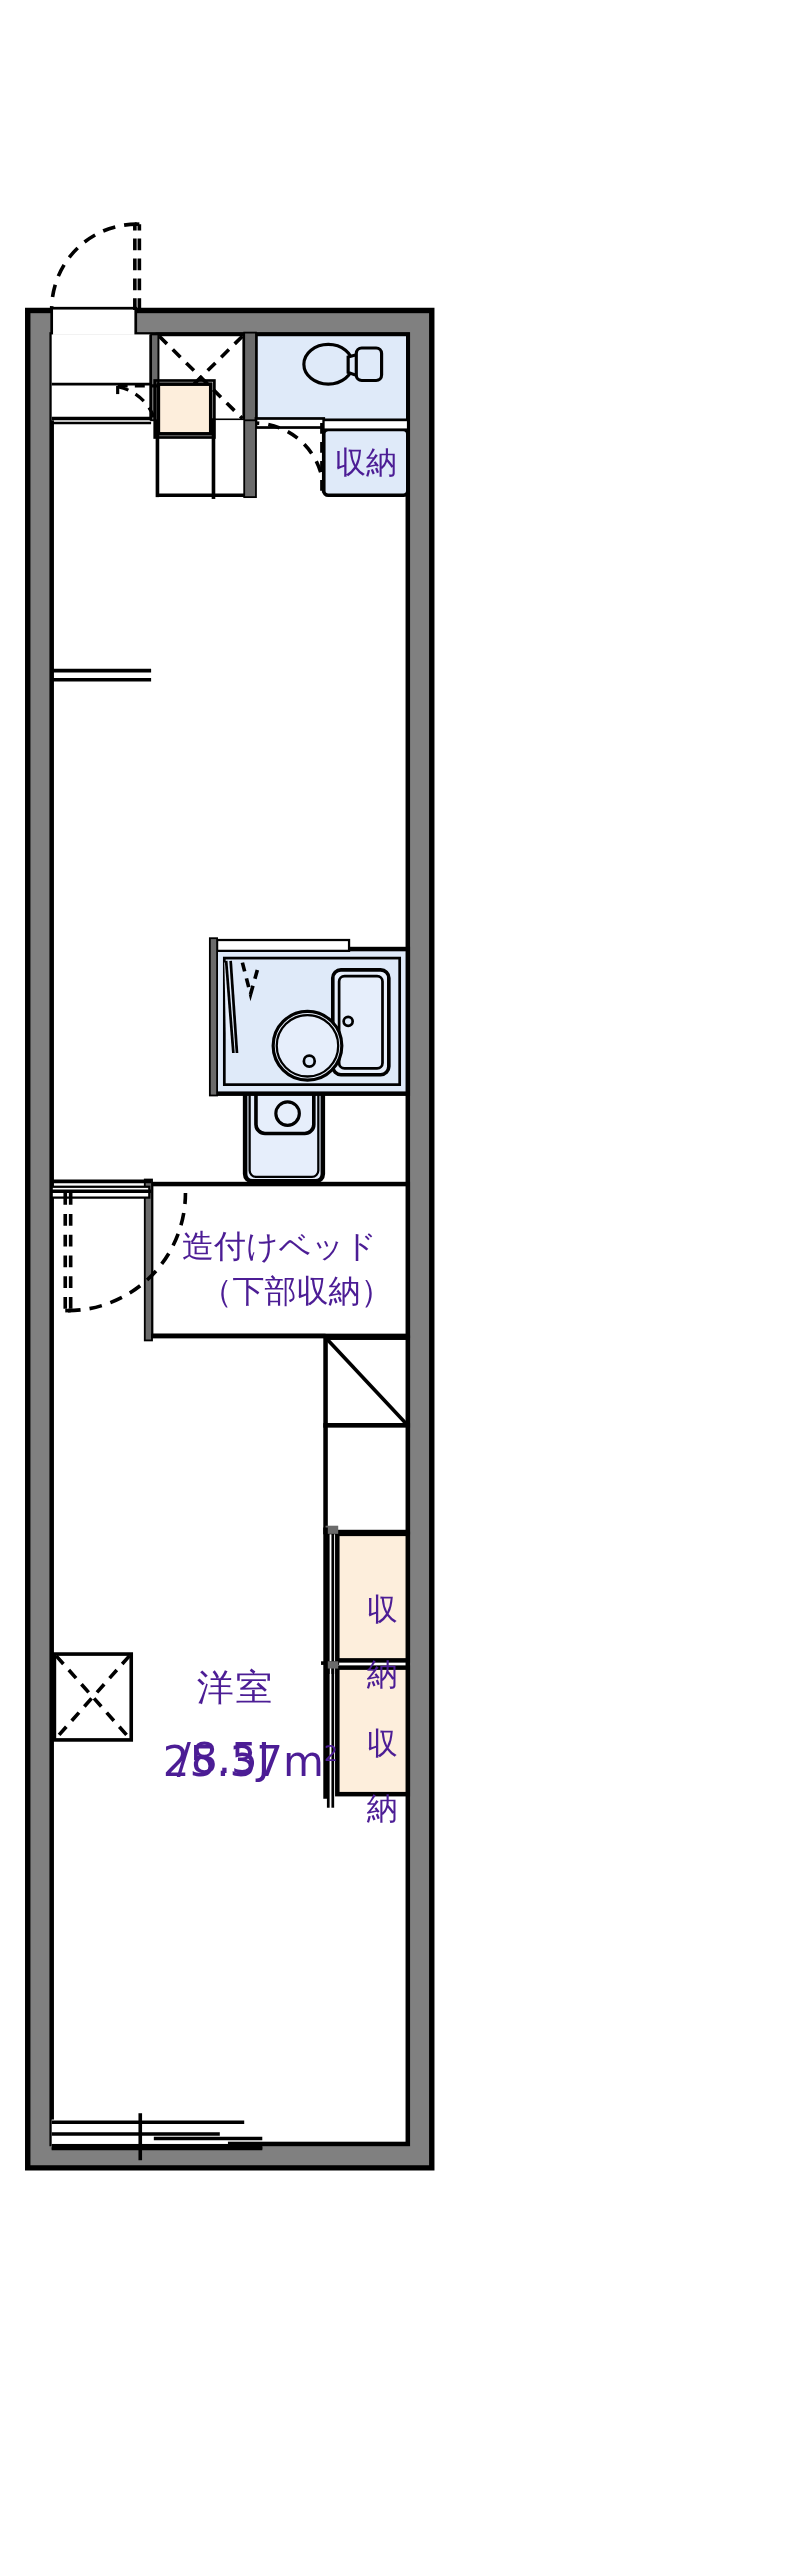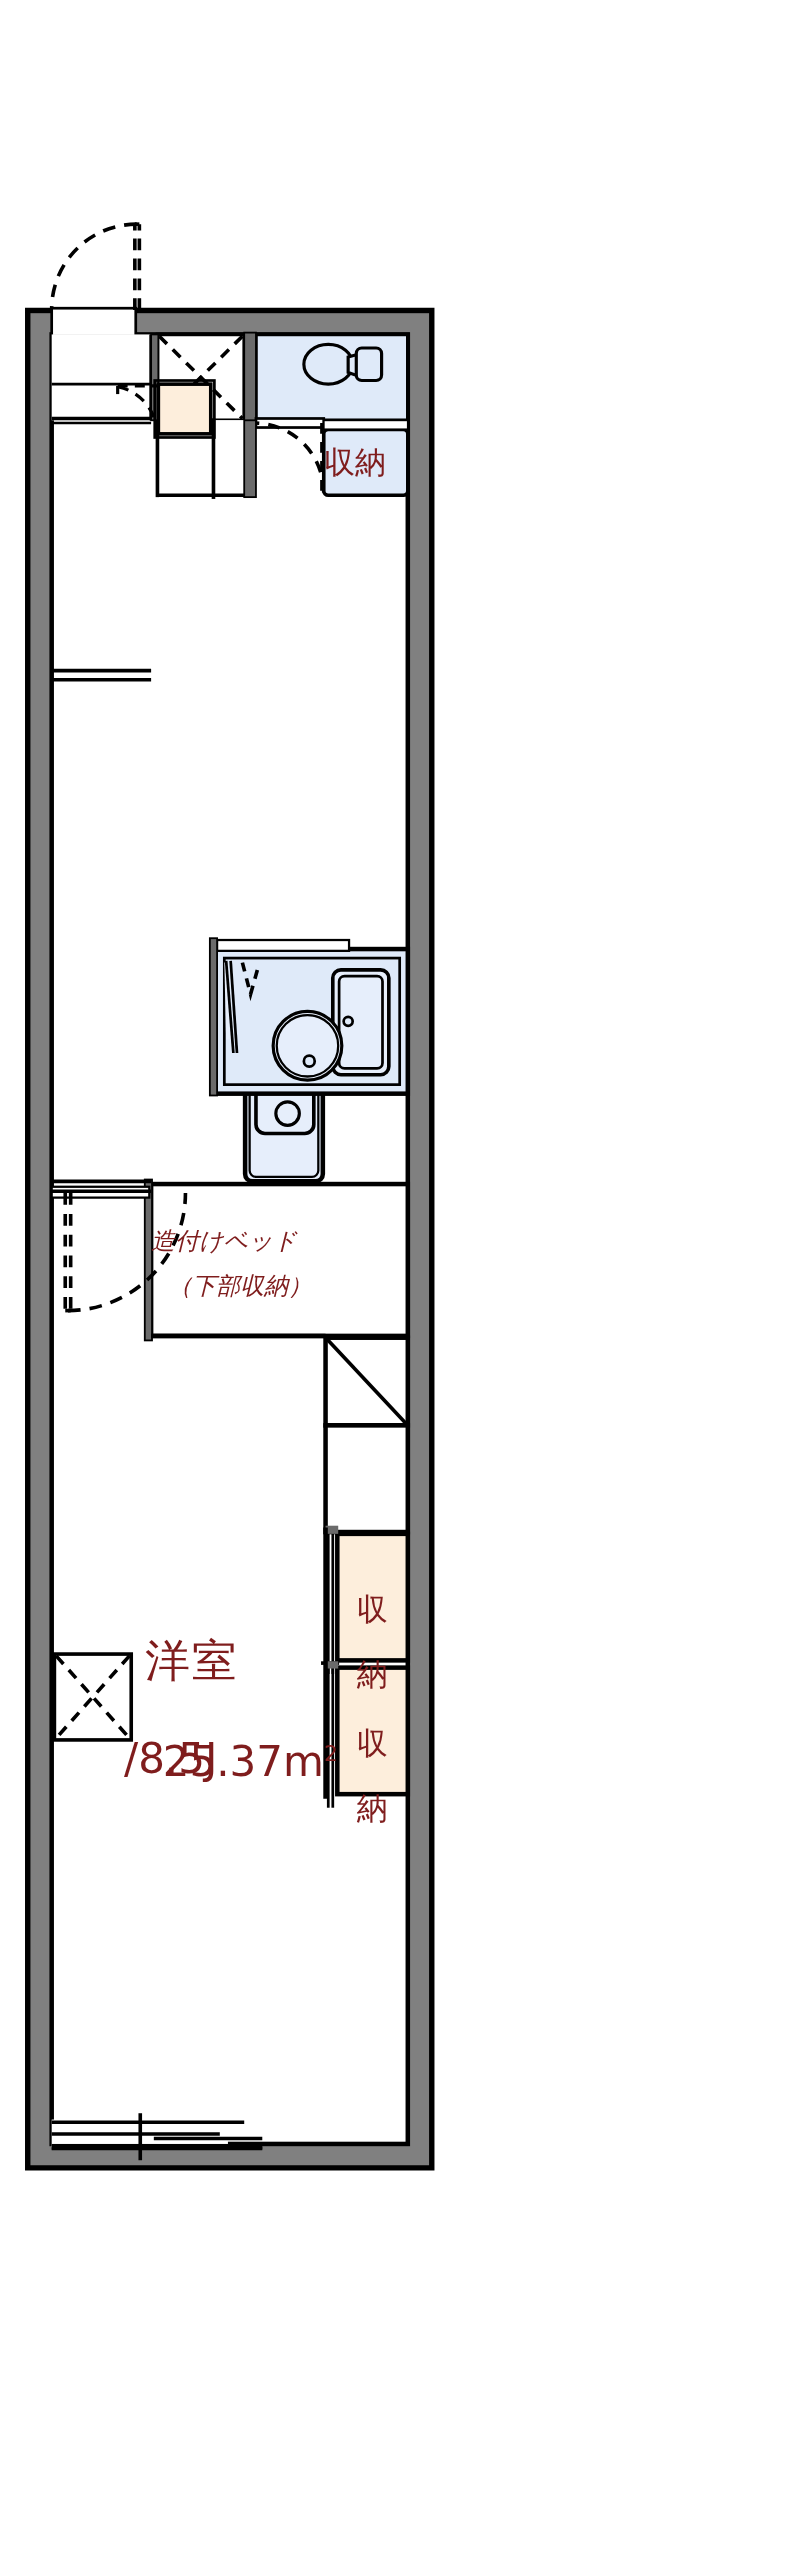--- a/index.html
+++ b/index.html
@@ -1,24 +1,24 @@
 <!DOCTYPE html>
 <html style="font-size:14.5px"><head>
 <meta charset="utf-8">
 <style>
   html,body{margin:0;padding:0;background:#ffffff;}
   body{width:812px;height:2576px;position:relative;overflow:hidden;
        font-family:"Liberation Sans","DejaVu Sans",sans-serif;}
   #plan{position:absolute;left:0;top:0;width:812px;height:2576px;}
-  .lbl{position:absolute;color:#7f1d1d;white-space:pre;text-align:left;
+  .lbl{position:absolute;color:#4c1d95;white-space:pre;text-align:center;
        font-family:"DejaVu Sans","Liberation Sans",sans-serif;}
-  #room-name{font-size:45px;letter-spacing:1.8px;}
+  #room-name{font-size:37px;letter-spacing:1.8px;margin-top:32px;}
   #room-area{font-size:42px;}
   #room-jo{font-size:42px;}
-  .bed-line{font-size:24px;font-style:italic;}
+  .bed-line{font-size:32px;}
   .storage-lbl{font-size:31px;line-height:1.05;}
 </style>
 </head>
 <body>
 
 <svg id="plan" viewBox="0 0 898 2850">
 
   <g>
 
     <path d="M30,343 H478 V2399 H30 Z" fill="none" stroke="#000" stroke-width="5"></path>

